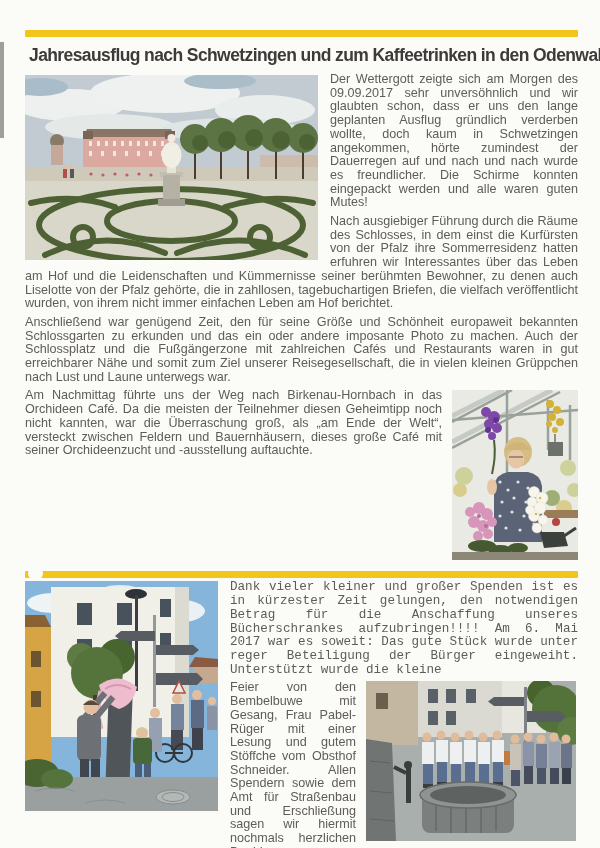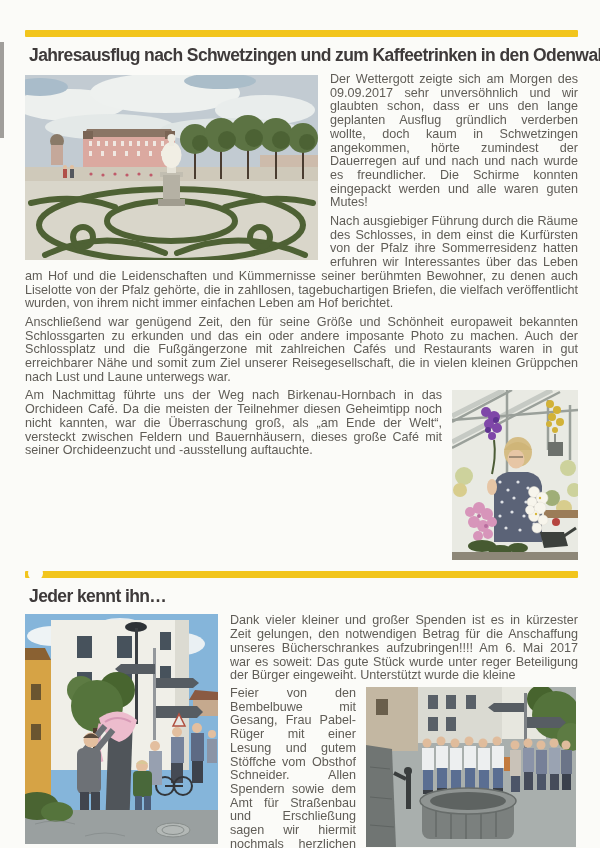--- a/index.html
+++ b/index.html
@@ -24,21 +24,21 @@
   .flow p{font-size:12.6px;line-height:13.7px;text-align:justify;margin:0 0 5px 0;}
   .flow::after{content:"";display:block;clear:both;}
   .photo{display:block;overflow:hidden;background:#ddd;}
   .photo svg{display:block;}
   .photo1{float:left;width:293px;height:185px;margin:2px 12px 4px 0;}
   .photo2{float:right;width:126px;height:170px;margin:1px 0 4px 10px;}
   .bottom{display:flex;gap:12px;margin-top:3px;}
   .photo3{width:193px;height:230px;flex:none;}
   .bottom-right{flex:1;min-width:0;}
   .bottom-right p{font-size:12.6px;line-height:13.7px;text-align:justify;margin:0;}
-  .intro{margin-bottom:4px !important;}
+  .intro{margin-bottom:4px !important;font-family:Liberation Mono, monospace;}
   .flexrow{display:flex;gap:10px;margin-top:2px;}
   .colp{width:126px;flex:none;}
   .photo4{width:210px;height:160px;flex:none;}
 </style>
 </head>
 <body>
 
 <div class="page">
   <div class="scan-edge"></div>
 
@@ -256,21 +256,20 @@
           </svg>
         </span><span>Am Nachmittag führte uns der Weg nach Birkenau-Hornbach in das Orchideen Café. Da die meisten der Teilnehmer diesen Geheimtipp noch nicht kannten, war die Überraschung groß, als „am Ende der Welt“, versteckt zwischen Feldern und Bauernhäusern, dieses große Café mit seiner Orchideenzucht und -ausstellung auftauchte.</span>
       </p>
     </div>
   </section>
 
   <section>
     <div class="bar bar-mid">
       <span class="punch"></span>
     </div>
-    <h1 class="headline">Jeder kennt ihn…</h1>
 
     <div class="bottom">
       <span class="photo photo3">
         <svg width="193" height="230" viewBox="0 0 193 230" xmlns="http://www.w3.org/2000/svg">
           <rect width="193" height="230" fill="#85b5da"></rect>
           <ellipse cx="28" cy="22" rx="26" ry="10" fill="#eef3f5"></ellipse>
           <ellipse cx="150" cy="30" rx="30" ry="12" fill="#eaf0f3"></ellipse>
           <ellipse cx="95" cy="12" rx="22" ry="8" fill="#e6edf1"></ellipse>
           <polygon points="0,34 20,34 26,46 0,46" fill="#8a6132"></polygon>
           <rect x="0" y="46" width="26" height="150" fill="#d6a345"></rect>

